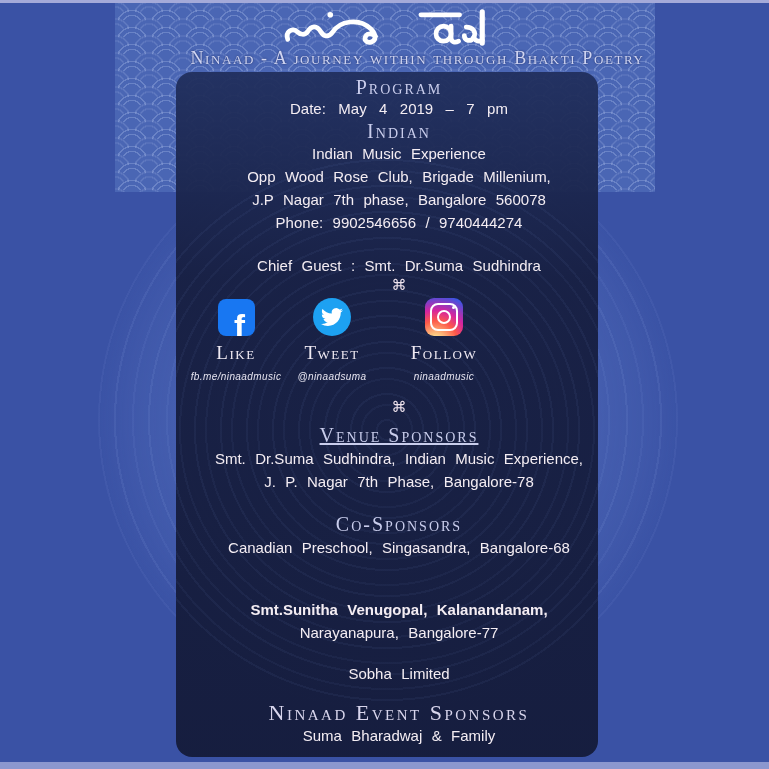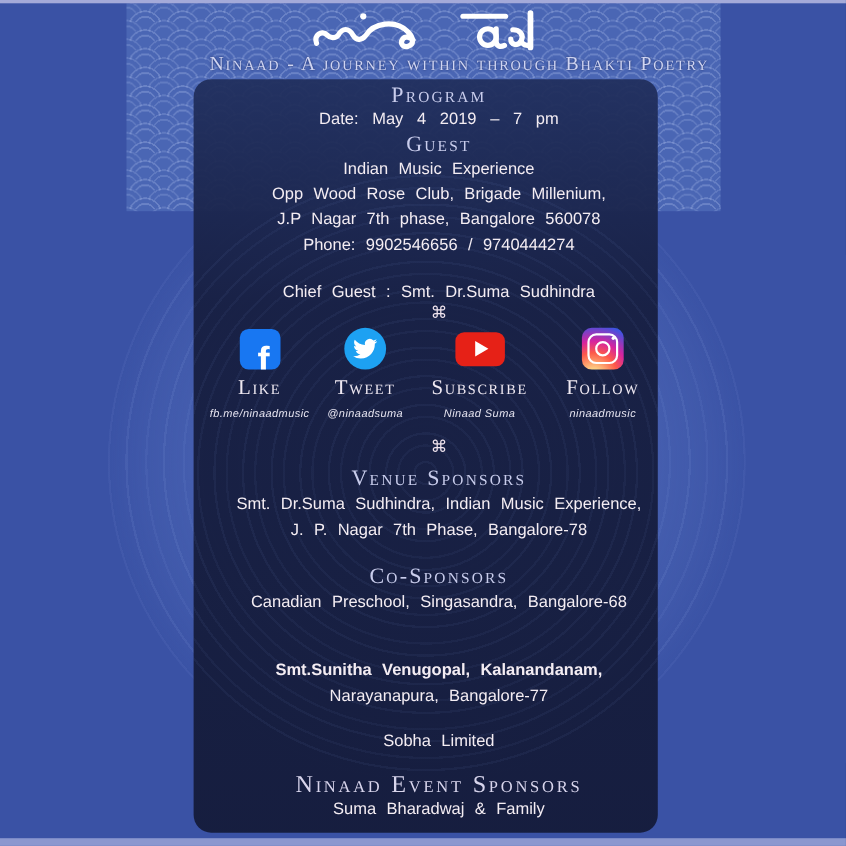--- a/index.html
+++ b/index.html
@@ -51,21 +51,21 @@
   .content{position:relative;width:100%;text-align:center;color:#f3eef6;padding-top:2px;padding-left:12px;}
   .h1{
     font-family:"Liberation Serif","DejaVu Serif",serif;font-variant:small-caps;
     color:#c9cdec;font-size:20px;line-height:22px;letter-spacing:2px;font-weight:400;margin:0;
   }
   .body-line{font-size:15px;line-height:23px;word-spacing:.35em;color:#f4edf3;}
   .date-line{font-size:15px;line-height:22px;word-spacing:.55em;color:#f4edf3;}
   .chief{margin-top:20px;}
   .orn{font-size:15px;line-height:16px;color:#f0e4ee;}
   .orn2{margin-top:16px;}
-  .hvs{margin-top:9px;line-height:23px;}
+  .hvs{margin-top:9px;line-height:23px;text-decoration:underline;}
   .hcs{margin-top:20px;line-height:23px;}
   .block2{margin-top:39px;font-weight:bold;}
   .solo{margin-top:18px;}
   .hes{margin-top:16px;font-size:22px;line-height:24px;letter-spacing:2.5px;color:#d8d5ec;}
   .family{line-height:22px;}
   
   .social-row{margin-top:5px;display:flex;width:408px;}
   .scol{width:96px;display:flex;flex-direction:column;align-items:center;}
   .scol.c3{margin-left:8px;}
   .scol.c4{margin-left:16px;justify-content:space-between;}
@@ -114,21 +114,21 @@
     </svg>
   </div>
   <div class="poster-title">Ninaad - A journey within through Bhakti Poetry</div>
 
   <div class="panel">
     <div class="mandala"></div>
     <div class="content">
 
       <div class="h1" style="margin-top:2px">Program</div>
       <div class="date-line">Date: May 4 2019 – 7 pm</div>
-      <div class="h1">Guest</div>
+      <div class="h1">Indian</div>
       <div class="body-line">Indian Music Experience</div>
       <div class="body-line">Opp Wood Rose Club, Brigade Millenium,</div>
       <div class="body-line">J.P Nagar 7th phase, Bangalore 560078</div>
       <div class="body-line">Phone: 9902546656 / 9740444274</div>
 
       <div class="body-line chief">Chief Guest : Smt. Dr.Suma Sudhindra</div>
       <div class="orn">⌘</div>
 
       <div class="social-row">
         <div class="scol">
@@ -143,29 +143,20 @@
         <div class="scol">
           <div class="tilebox">
             <div class="tile-tw">
               <svg viewBox="0 0 24 24">
                   <path d="M23.953 4.57a10 10 0 01-2.825.775 4.958 4.958 0 002.163-2.723c-.951.555-2.005.959-3.127 1.184a4.92 4.92 0 00-8.384 4.482C7.69 8.095 4.067 6.13 1.64 3.162a4.822 4.822 0 00-.666 2.475c0 1.71.87 3.213 2.188 4.096a4.904 4.904 0 01-2.228-.616v.06a4.923 4.923 0 003.946 4.827 4.996 4.996 0 01-2.212.085 4.936 4.936 0 004.604 3.417 9.867 9.867 0 01-6.102 2.105c-.39 0-.779-.023-1.17-.067a13.995 13.995 0 007.557 2.209c9.053 0 13.998-7.496 13.998-13.985 0-.21 0-.42-.015-.63A9.935 9.935 0 0024 4.59z"></path>
                 </svg>
             </div>
           </div>
           <div class="saction">Tweet</div>
           <div class="shandle">@ninaadsuma</div>
-        </div>
-        <div class="scol c3">
-          <div class="tilebox">
-            <div class="tile-yt">
-                <span class="tri"></span>
-              </div>
-          </div>
-          <div class="saction">Subscribe</div>
-          <div class="shandle">Ninaad Suma</div>
         </div>
         <div class="scol c4">
           <div class="tilebox">
             <div class="tile-ig">
               <span class="ig-frame"></span>
               <span class="ig-lens"></span>
               <span class="ig-dot"></span>
             </div>
           </div>
           <div class="saction">Follow</div>

